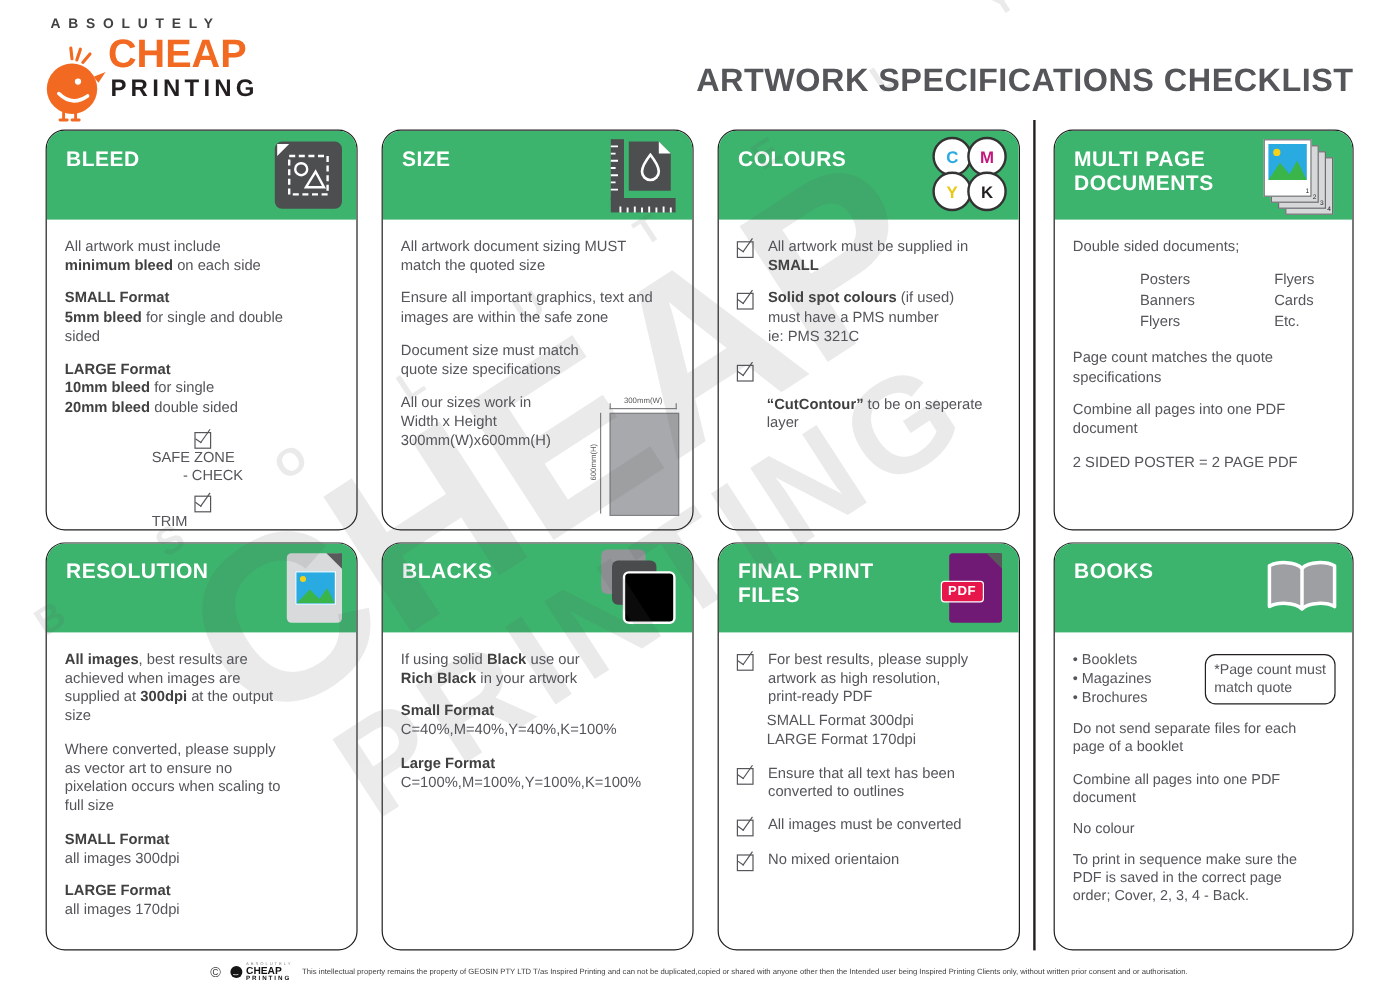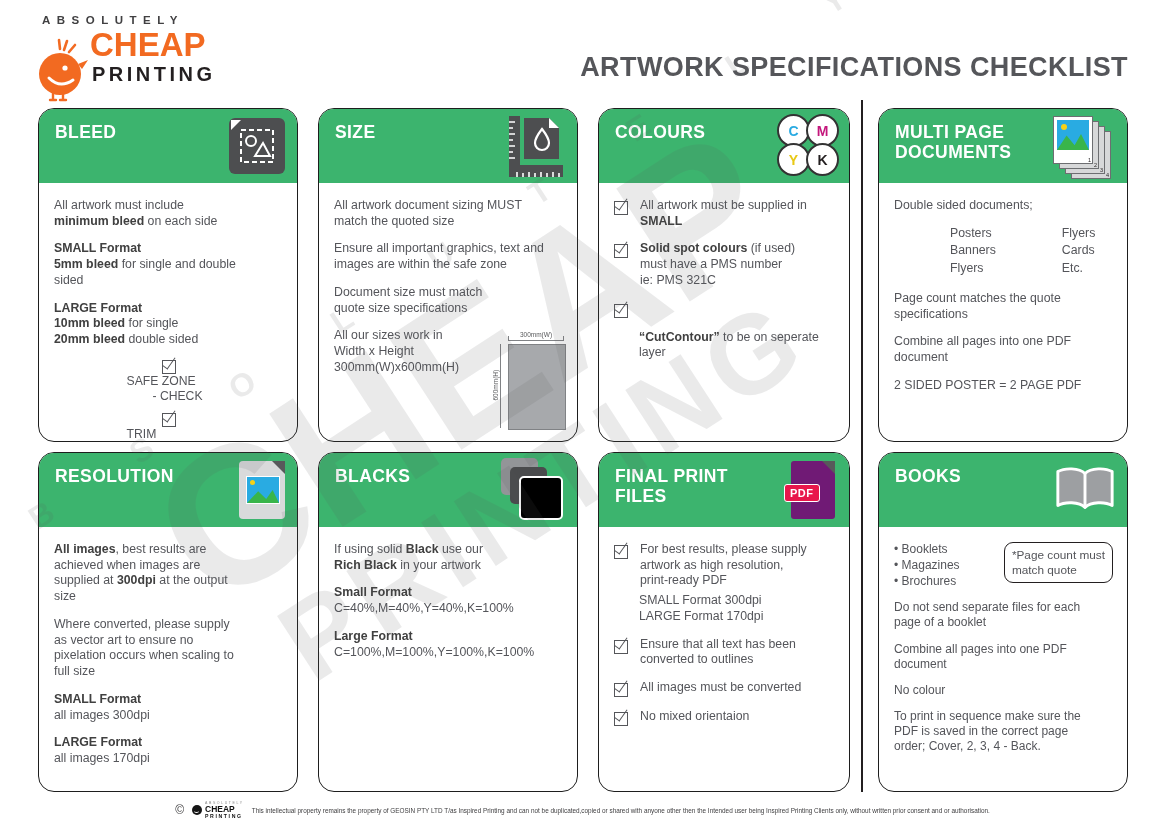--- a/index.html
+++ b/index.html
@@ -91,21 +91,21 @@
   .sd-wlabel::before{left:0;} .sd-wlabel::after{right:0;}
   .sd-rect{position:absolute;left:24px;top:13px;width:56px;height:84px;background:#a7a9ac;border:1px solid #808285;}
   .sd-vline{position:absolute;left:16px;top:13px;height:84px;width:0;border-left:1px solid #808285;}
   .sd-hlabel{position:absolute;left:-24px;top:50px;width:72px;text-align:center;transform:rotate(-90deg);}
 
   
   .mp-cols{display:flex;gap:46px;margin:0 0 12px 36px;}
   .mp-col div{margin-bottom:2px;white-space:pre-line;margin-left:20px;}
 
   
-  .books-top{display:flex;align-items:flex-start;margin-bottom:10px;}
+  .books-top{display:flex;align-items:center;margin-bottom:10px;}
   .bk-bullets{flex:1;}
   .bk-bullets div{margin-bottom:1px;}
   .bk-bullets div::before{content:"• ";}
   .bk-callout{border:1.5px solid #231F20;border-radius:9px;padding:5px 7px;font-size:11.8px;
               white-space:pre-line;margin-right:2px;line-height:1.25;}
   .books .para{margin-bottom:11px;}
   .books .card-body{font-size:12px;line-height:1.26;}
 
   
   .watermark{position:absolute;left:20px;top:70px;width:930px;height:660px;z-index:60;pointer-events:none;

